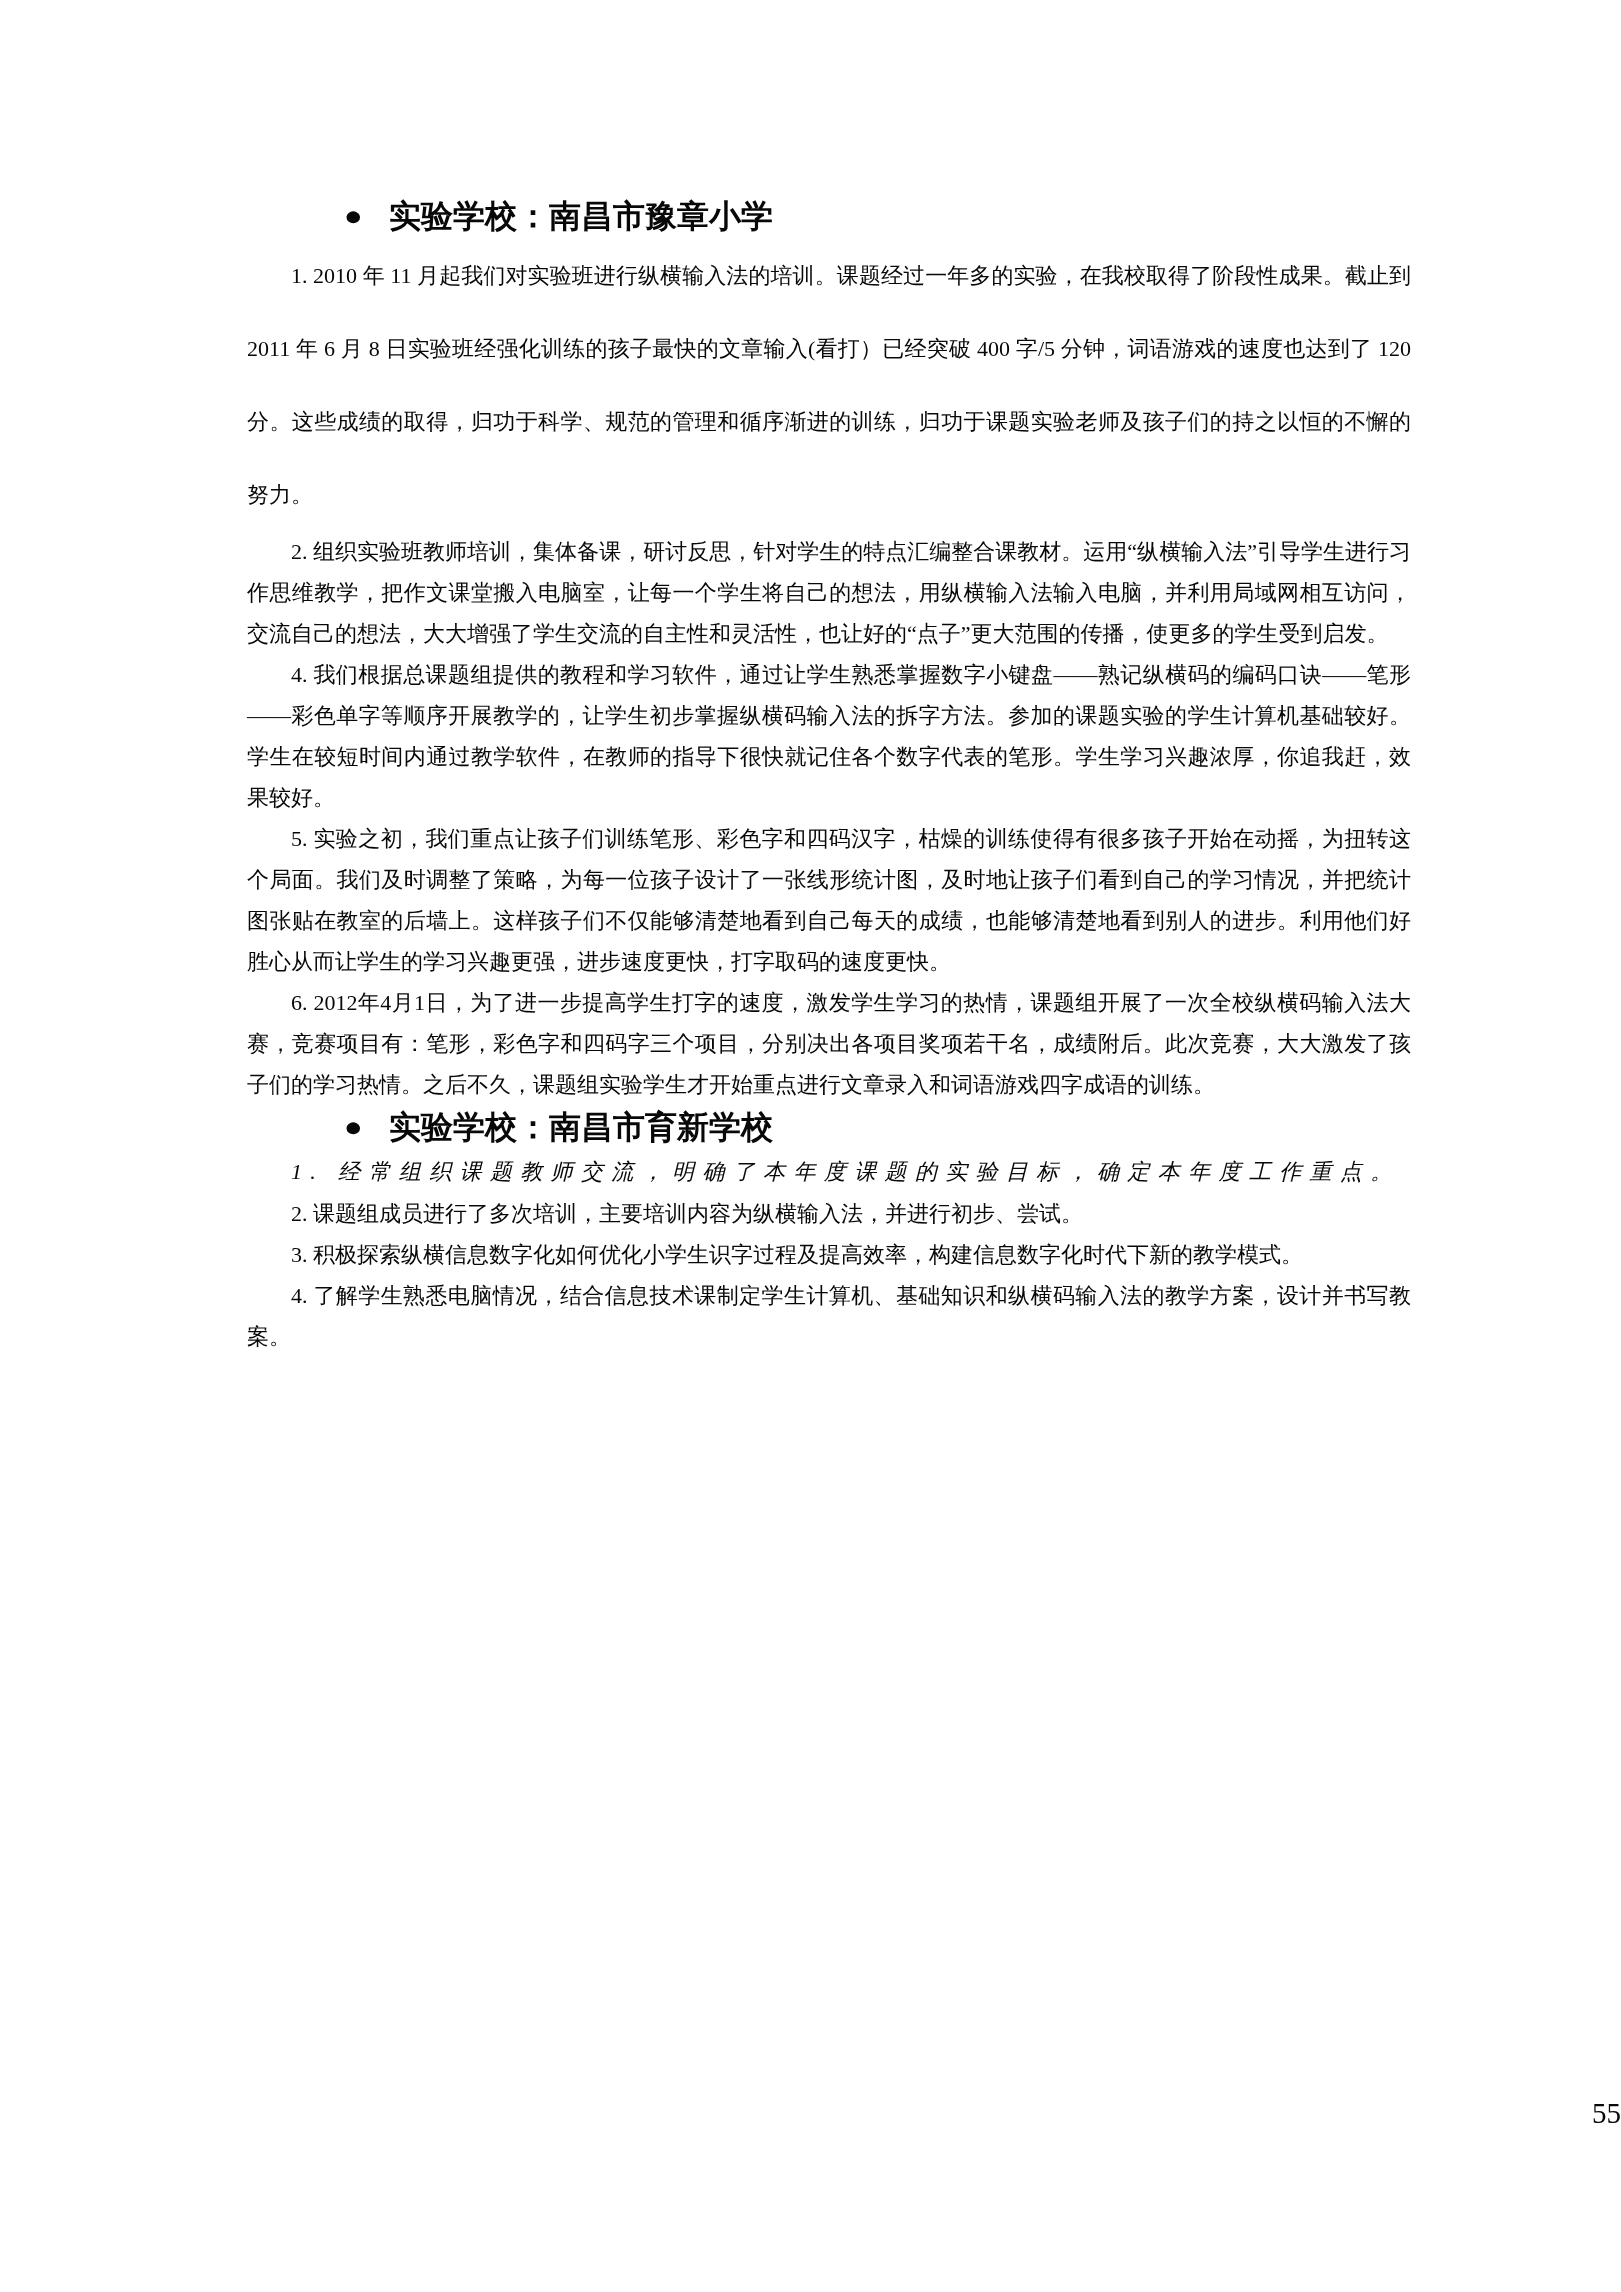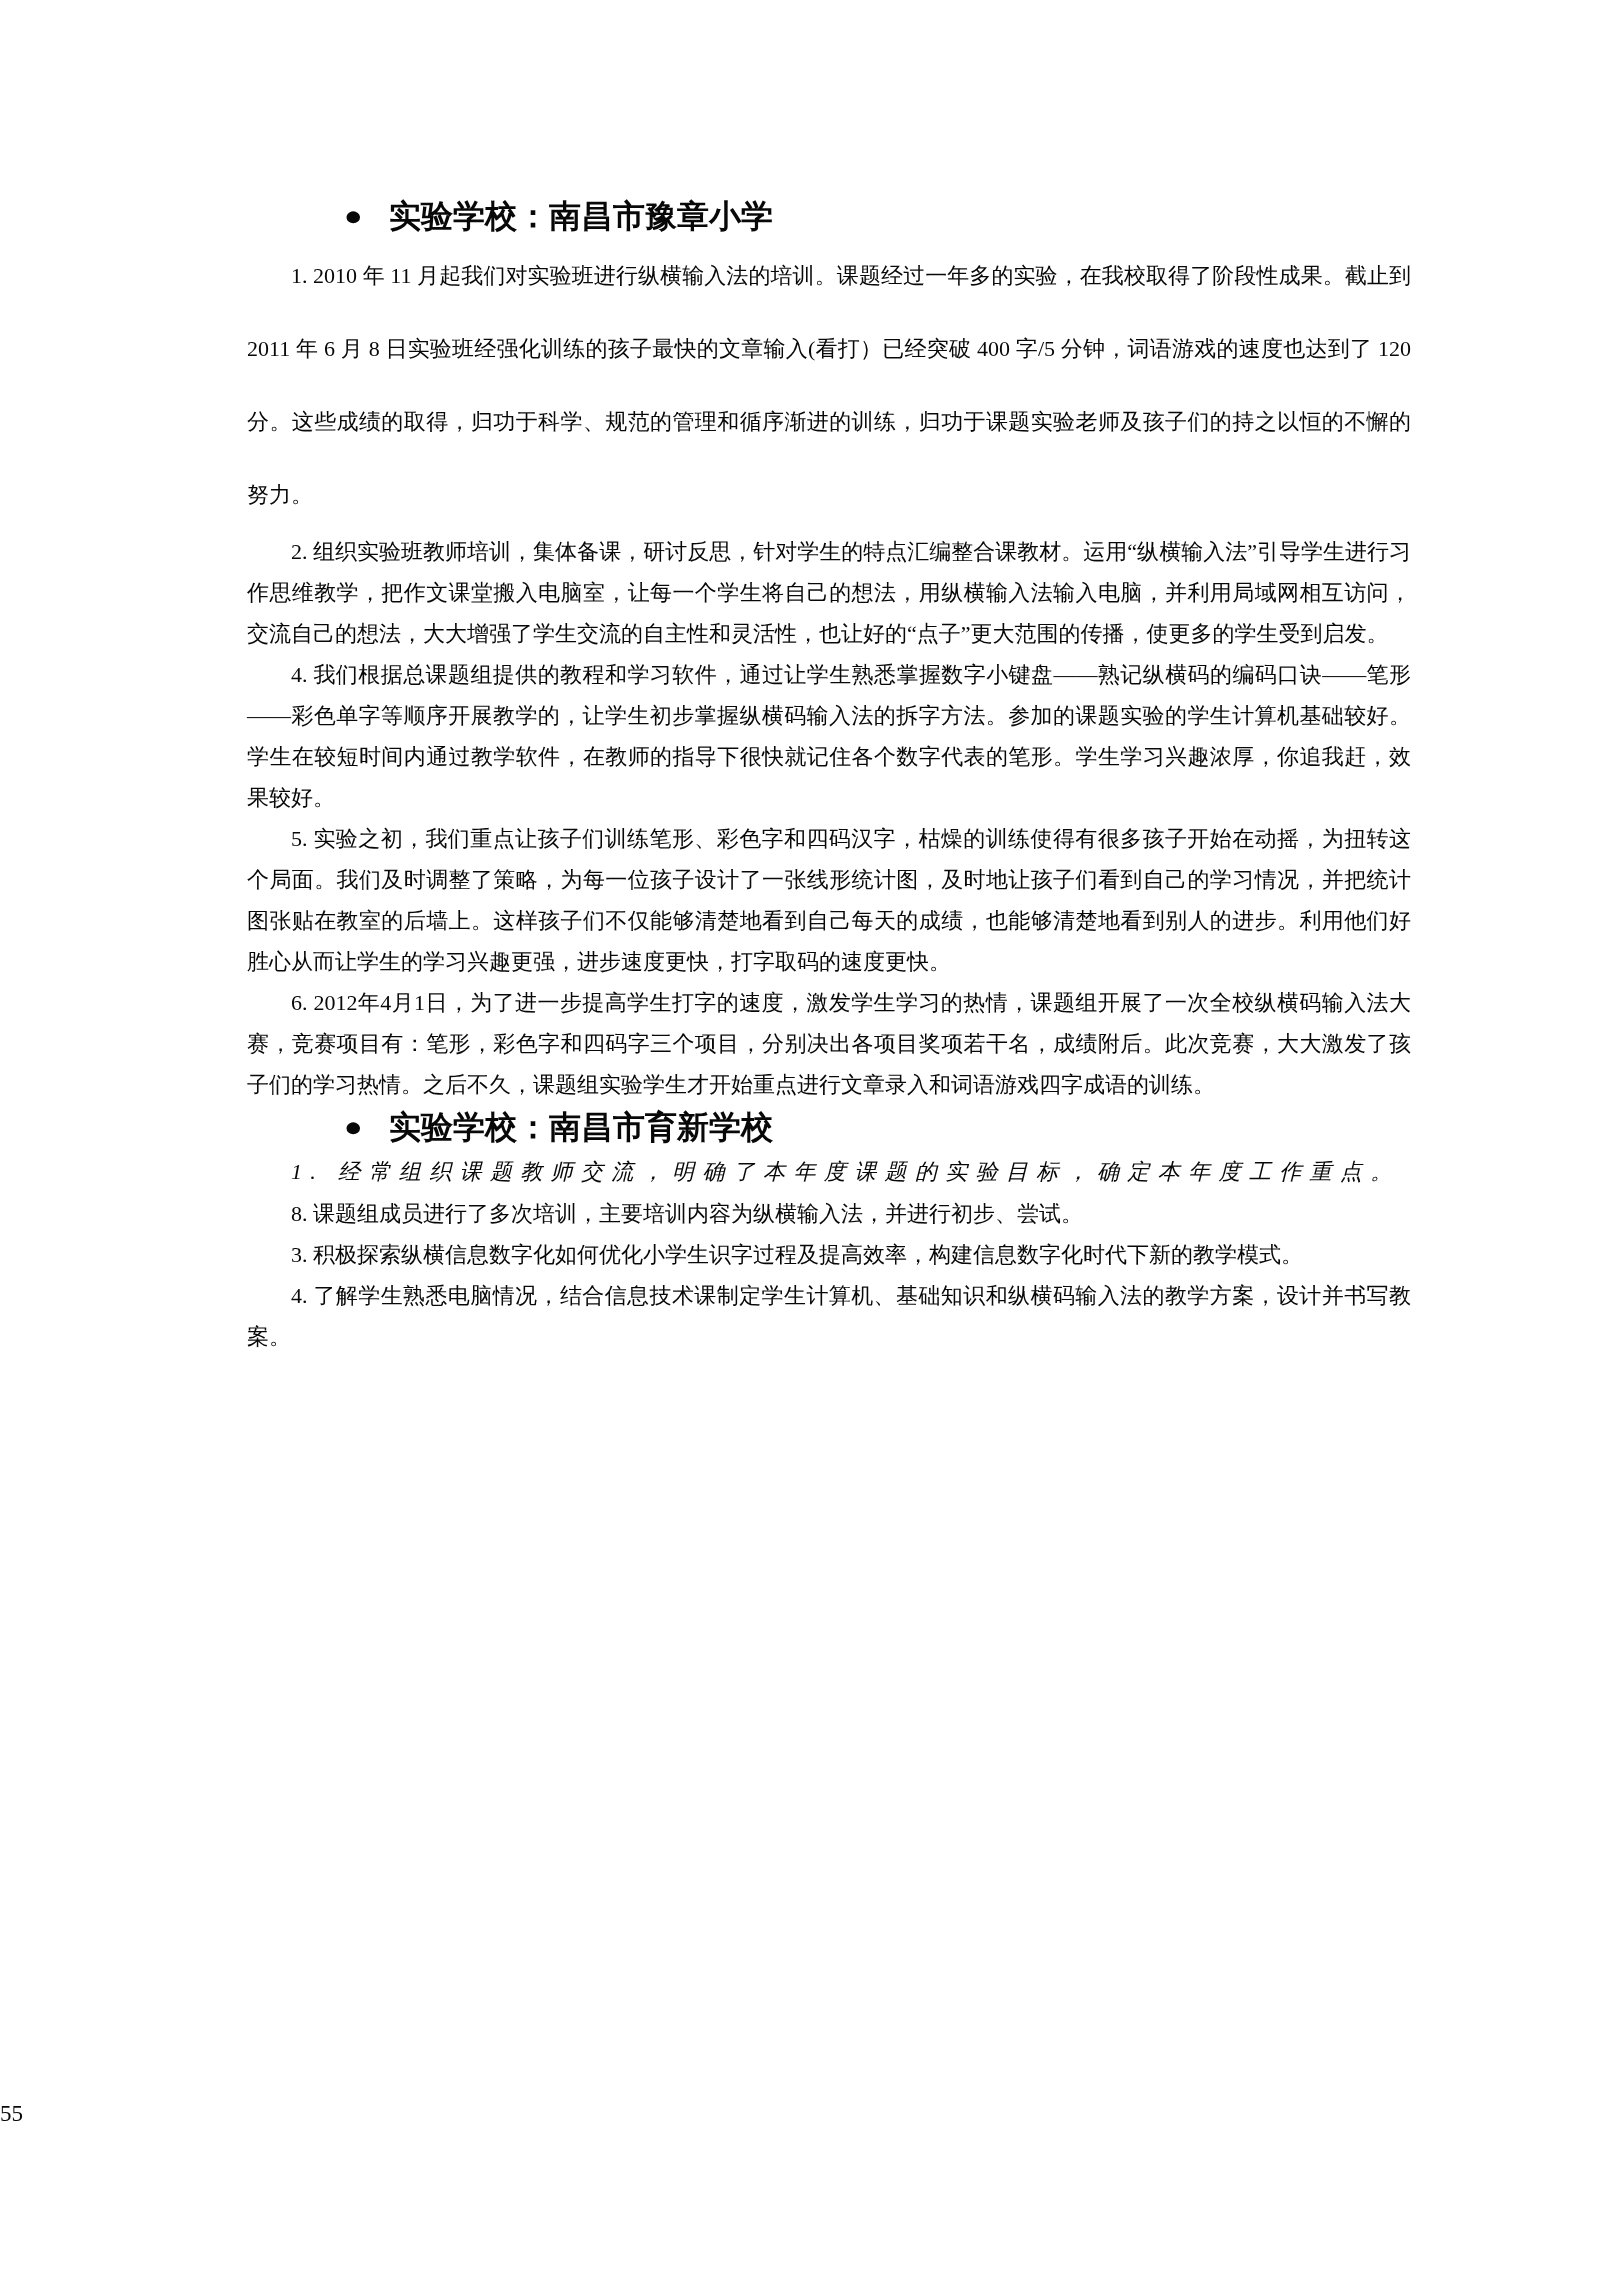--- a/index.html
+++ b/index.html
@@ -50,22 +50,22 @@
   .para-tracked {
     letter-spacing: 0.38em;
     line-height: 43px;
     font-style: italic;
   }
   .page-number {
     position: absolute;
     left: 0;
     width: 100%;
     top: 2094px;
-    text-align: left;
-    font-size: 23px;
+    text-align: right;
+    font-size: 29px;
     line-height: 39px;
   }
 </style>
 </head>
 <body>
 
 <div class="page">
   <div class="content">
 
     <div class="heading">
@@ -76,21 +76,21 @@
     <p class="para">2. 组织实验班教师培训，集体备课，研讨反思，针对学生的特点汇编整合课教材。运用“纵横输入法”引导学生进行习作思维教学，把作文课堂搬入电脑室，让每一个学生将自己的想法，用纵横输入法输入电脑，并利用局域网相互访问，交流自己的想法，大大增强了学生交流的自主性和灵活性，也让好的“点子”更大范围的传播，使更多的学生受到启发。</p>
     <p class="para">4. 我们根据总课题组提供的教程和学习软件，通过让学生熟悉掌握数字小键盘——熟记纵横码的编码口诀——笔形——彩色单字等顺序开展教学的，让学生初步掌握纵横码输入法的拆字方法。参加的课题实验的学生计算机基础较好。学生在较短时间内通过教学软件，在教师的指导下很快就记住各个数字代表的笔形。学生学习兴趣浓厚，你追我赶，效果较好。</p>
     <p class="para">5. 实验之初，我们重点让孩子们训练笔形、彩色字和四码汉字，枯燥的训练使得有很多孩子开始在动摇，为扭转这个局面。我们及时调整了策略，为每一位孩子设计了一张线形统计图，及时地让孩子们看到自己的学习情况，并把统计图张贴在教室的后墙上。这样孩子们不仅能够清楚地看到自己每天的成绩，也能够清楚地看到别人的进步。利用他们好胜心从而让学生的学习兴趣更强，进步速度更快，打字取码的速度更快。</p>
     <p class="para">6. 2012年4月1日，为了进一步提高学生打字的速度，激发学生学习的热情，课题组开展了一次全校纵横码输入法大赛，竞赛项目有：笔形，彩色字和四码字三个项目，分别决出各项目奖项若干名，成绩附后。此次竞赛，大大激发了孩子们的学习热情。之后不久，课题组实验学生才开始重点进行文章录入和词语游戏四字成语的训练。</p>
 
     <div class="heading">
       <span class="bullet">●</span><span>实验学校：南昌市育新学校</span>
     </div>
 
     <p class="para para-tracked">1. 经常组织课题教师交流，明确了本年度课题的实验目标，确定本年度工作重点。</p>
-    <p class="para">8. 课题组成员进行了多次培训，主要培训内容为纵横输入法，并进行初步、尝试。</p>
+    <p class="para">2. 课题组成员进行了多次培训，主要培训内容为纵横输入法，并进行初步、尝试。</p>
     <p class="para">3. 积极探索纵横信息数字化如何优化小学生识字过程及提高效率，构建信息数字化时代下新的教学模式。</p>
     <p class="para">4. 了解学生熟悉电脑情况，结合信息技术课制定学生计算机、基础知识和纵横码输入法的教学方案，设计并书写教案。</p>
 
   </div>
 
   <div class="page-number">55</div>
 </div>
 
 
 </body></html>

